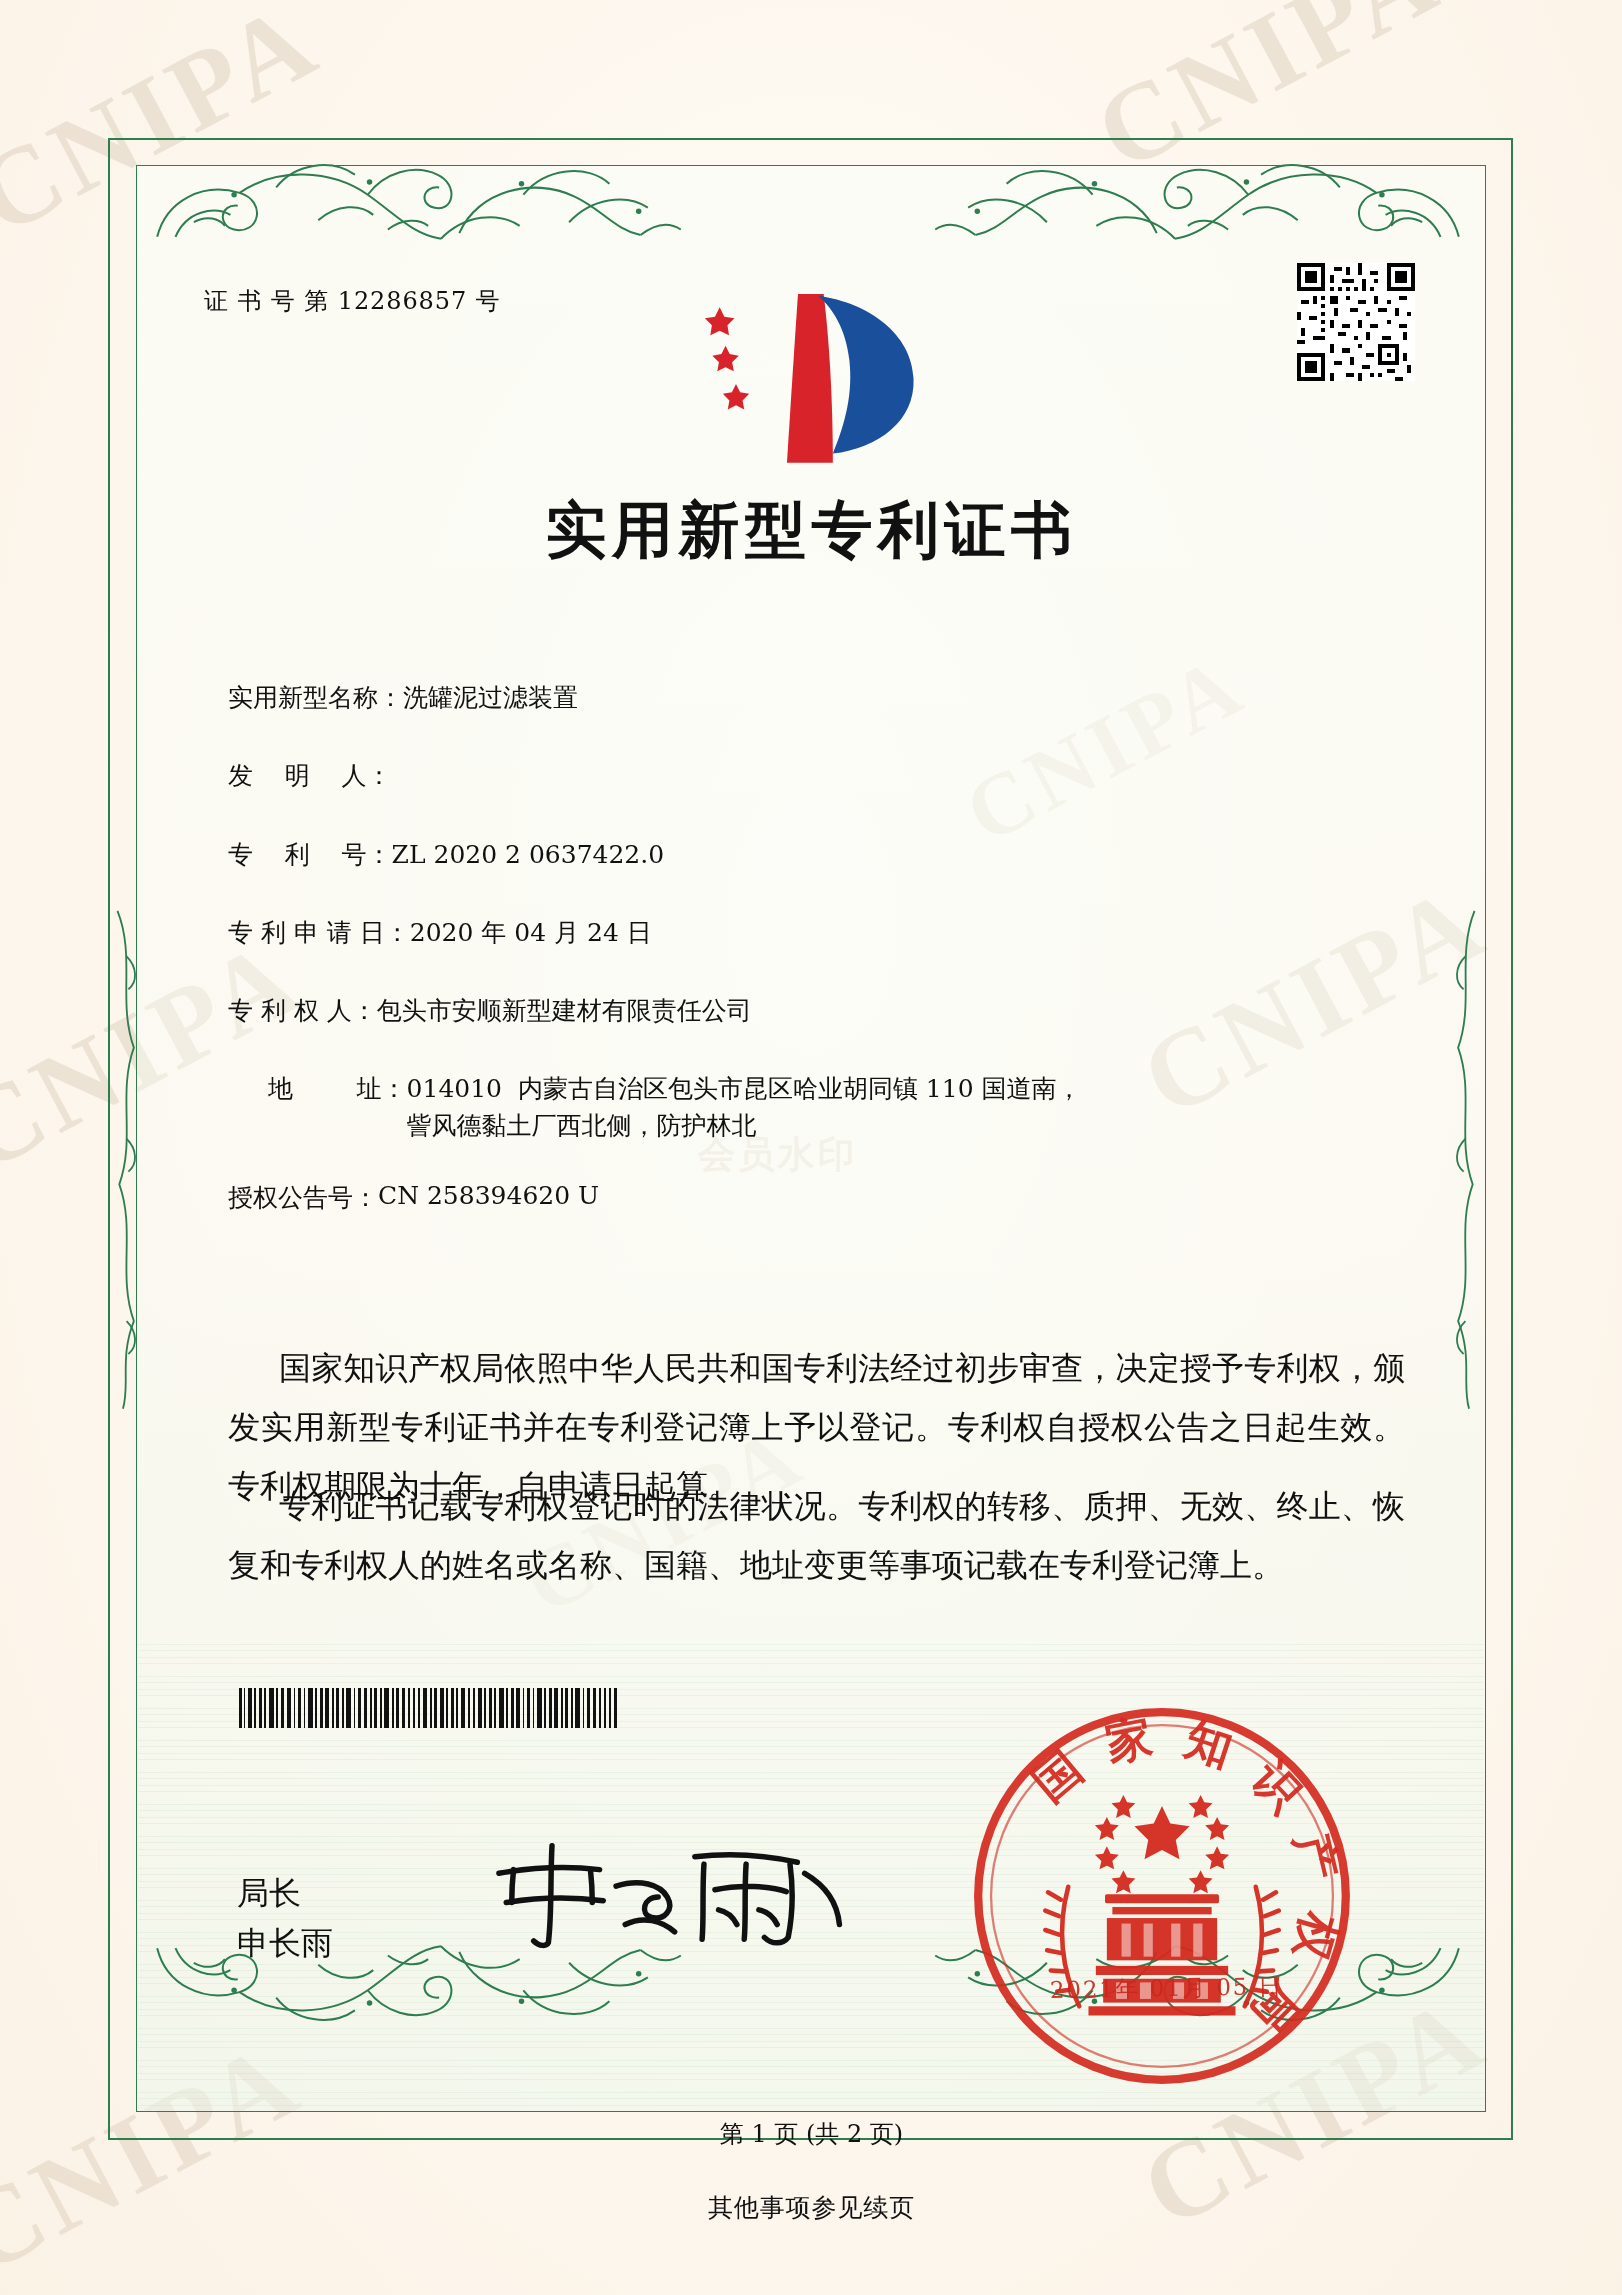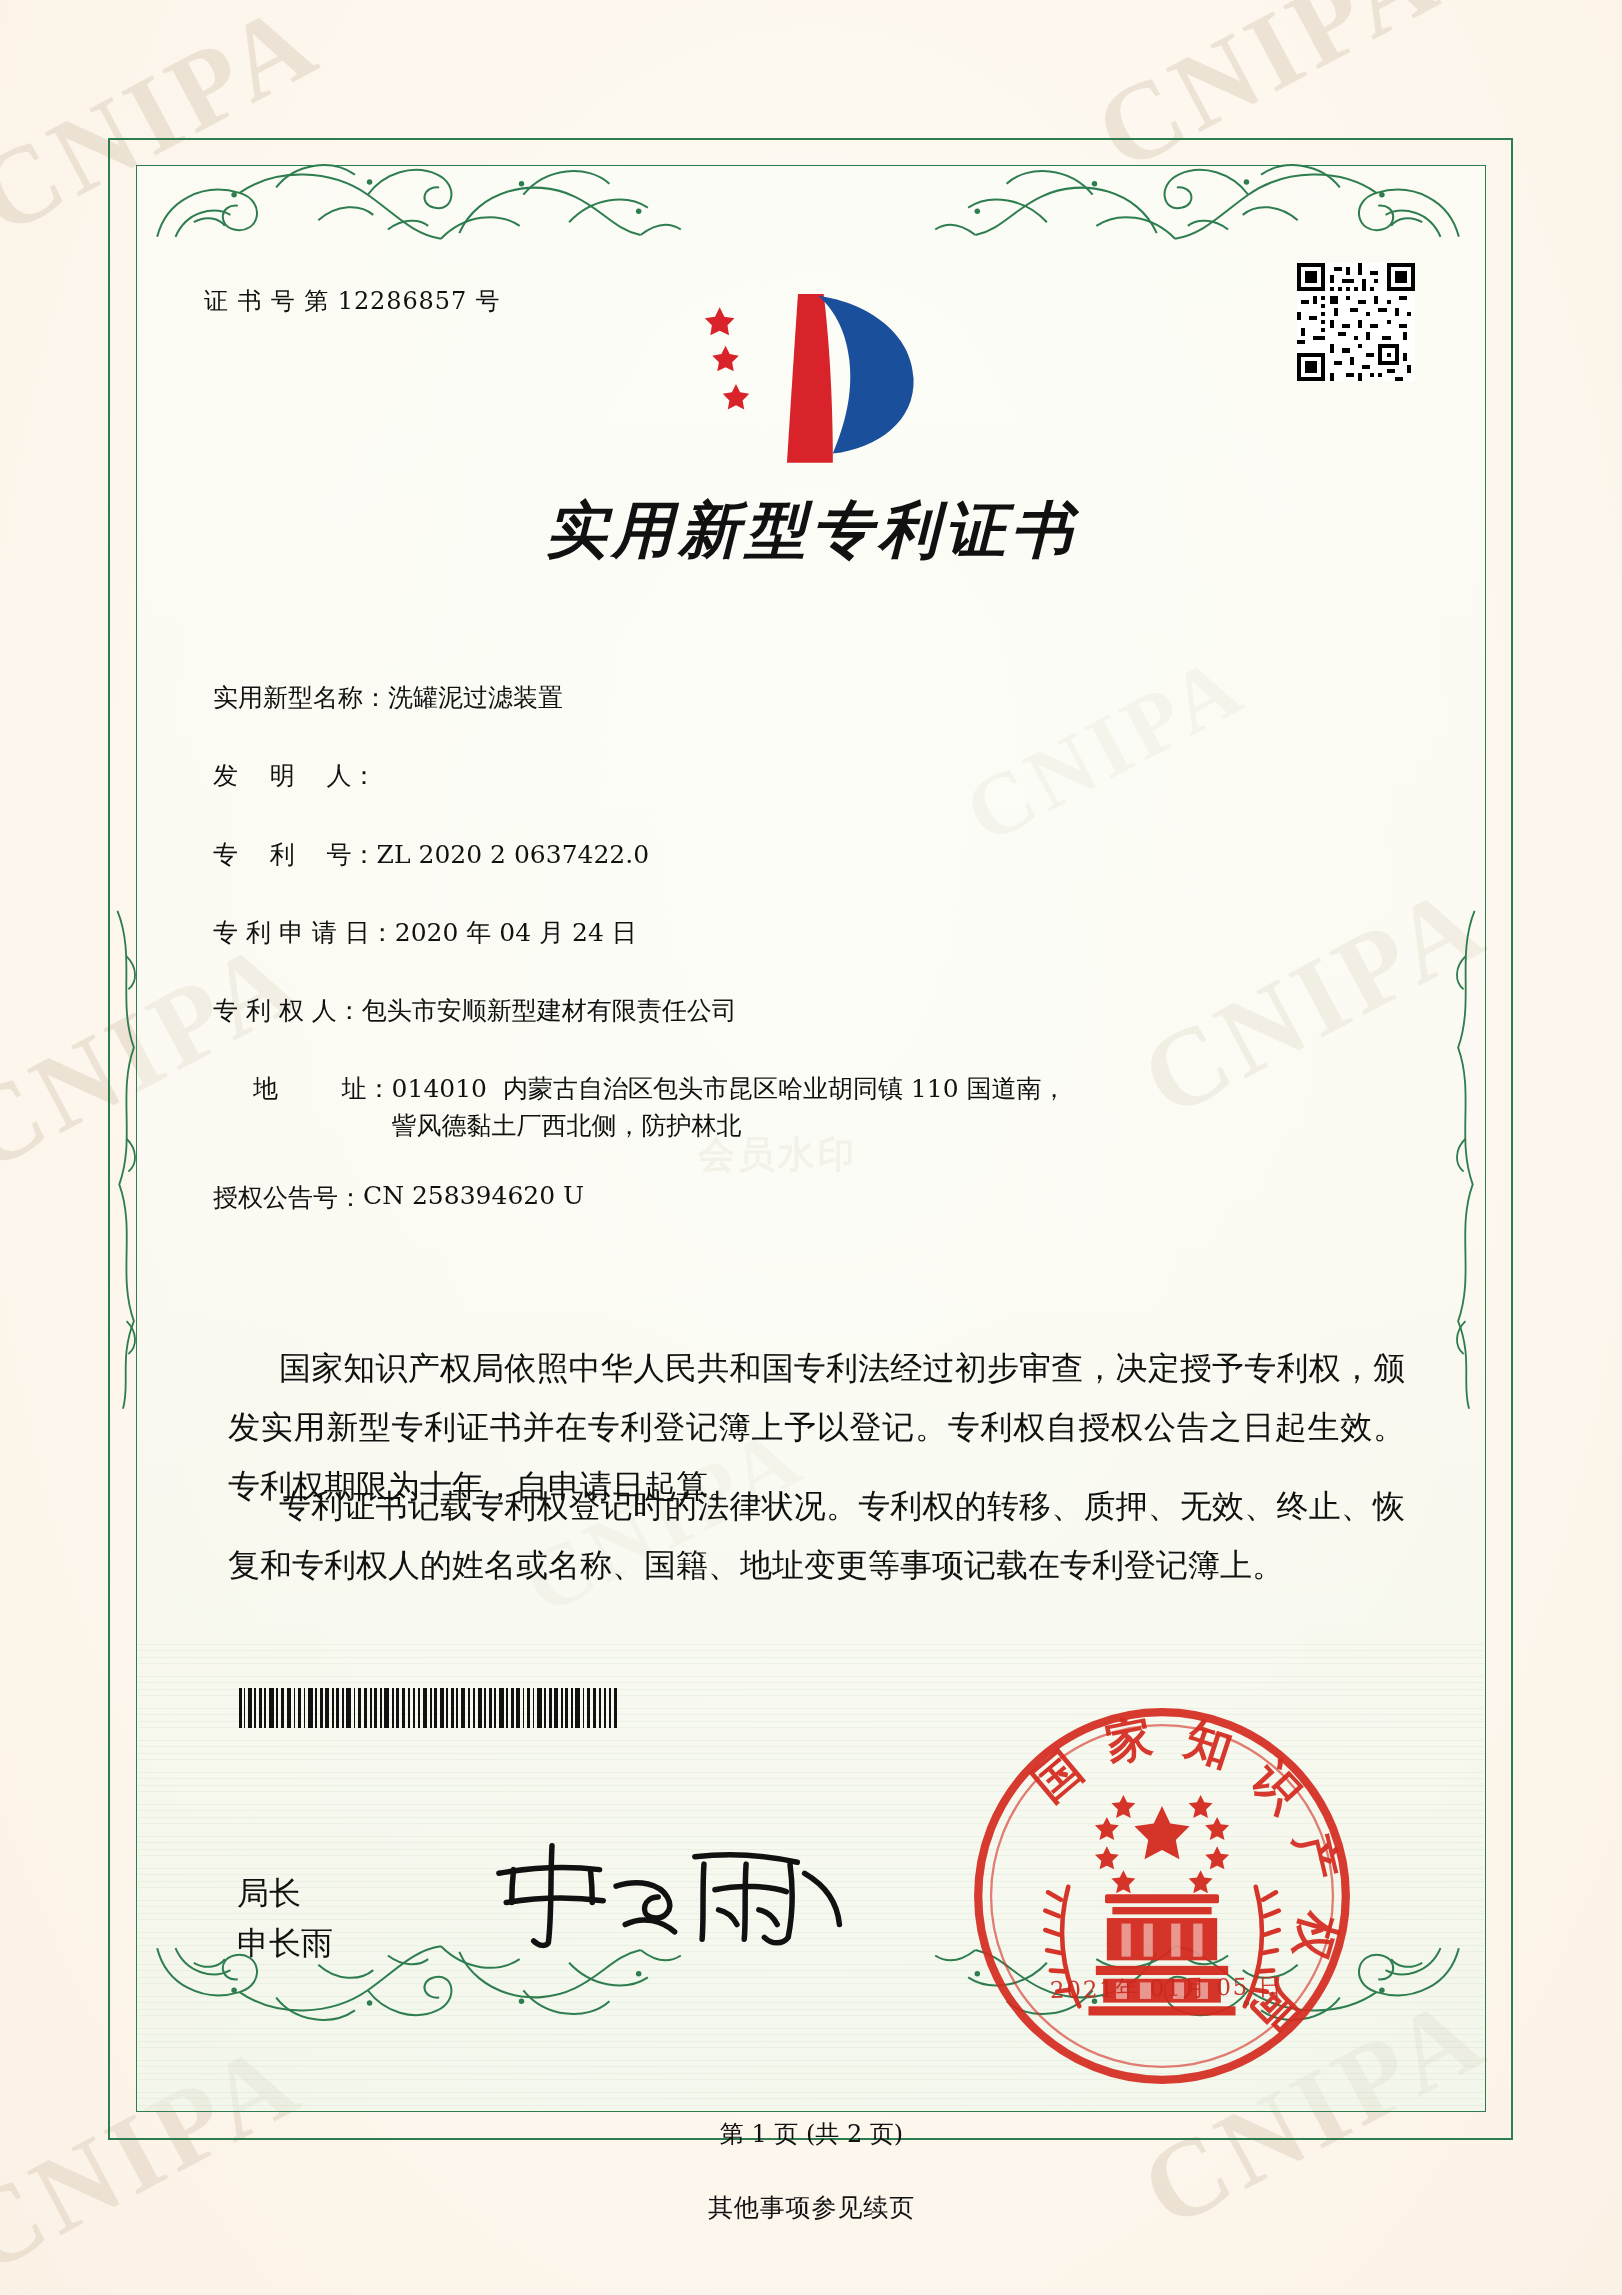--- a/index.html
+++ b/index.html
@@ -107,27 +107,26 @@
 
   .main-title {
     position: absolute;
     left: 0; right: 0; top: 490px;
     text-align: center;
     font-family: "DejaVu Serif", "Liberation Serif", serif;
     font-weight: 700;
     font-size: 61px;
     letter-spacing: 5.5px;
     color: #111;
-    font-style: italic;
   }
 
   
   .fields {
     position: absolute;
-    left: 213px; top: 680px;
+    left: 228px; top: 680px;
     width: 1175px;
     font-size: 25px;
     color: #111;
   }
   .row {
     display: flex;
     align-items: flex-start;
     margin-bottom: 42px;
     line-height: 1.45;
   }

